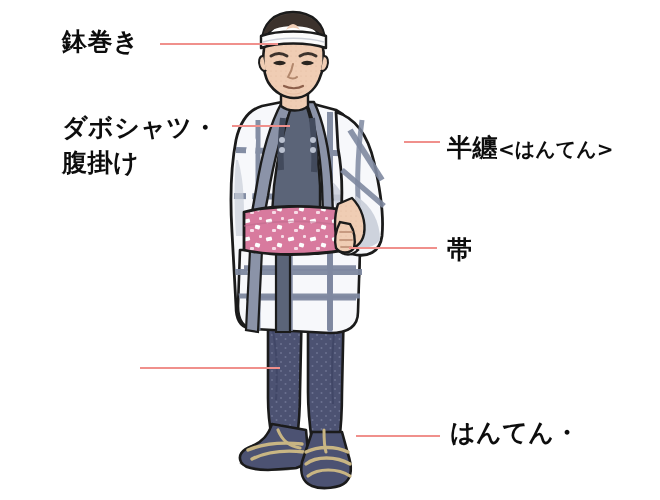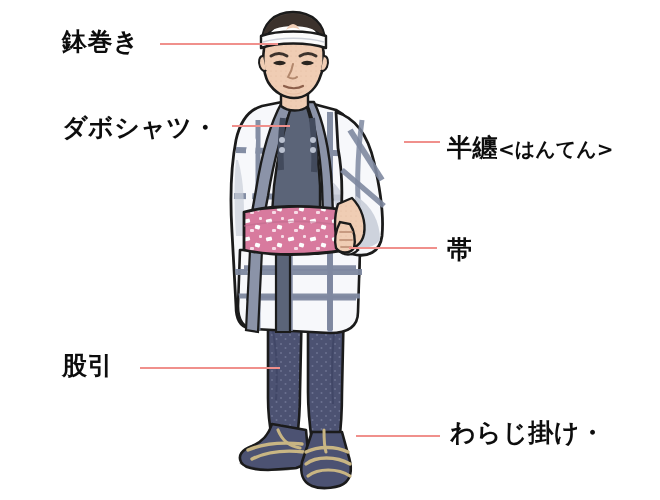--- a/index.html
+++ b/index.html
@@ -236,31 +236,29 @@
   <div class="leader ld-obi"></div>
   <div class="leader ld-momohiki"></div>
   <div class="leader ld-waraji"></div>
 
   <div class="label lbl-hachimaki">
     <span>鉢巻き</span>
   </div>
 
   <div class="label lbl-dabo">
     <div>ダボシャツ・</div>
+    <div>腹掛け</div>
   </div>
 
   <div class="label lbl-hanten">
     <span>半纏</span><span class="sub">&lt;はんてん&gt;</span>
   </div>
 
   <div class="label lbl-obi">
     <span>帯</span>
   </div>
 
-  <div class="label lbl-momohiki">
-    <span>股引</span>
-  </div>
 
   <div class="label lbl-waraji">
-    <div>わらじ掛け・</div>
+    <div>はんてん・</div>
   </div>
 
 </div>
 
 </body></html>

